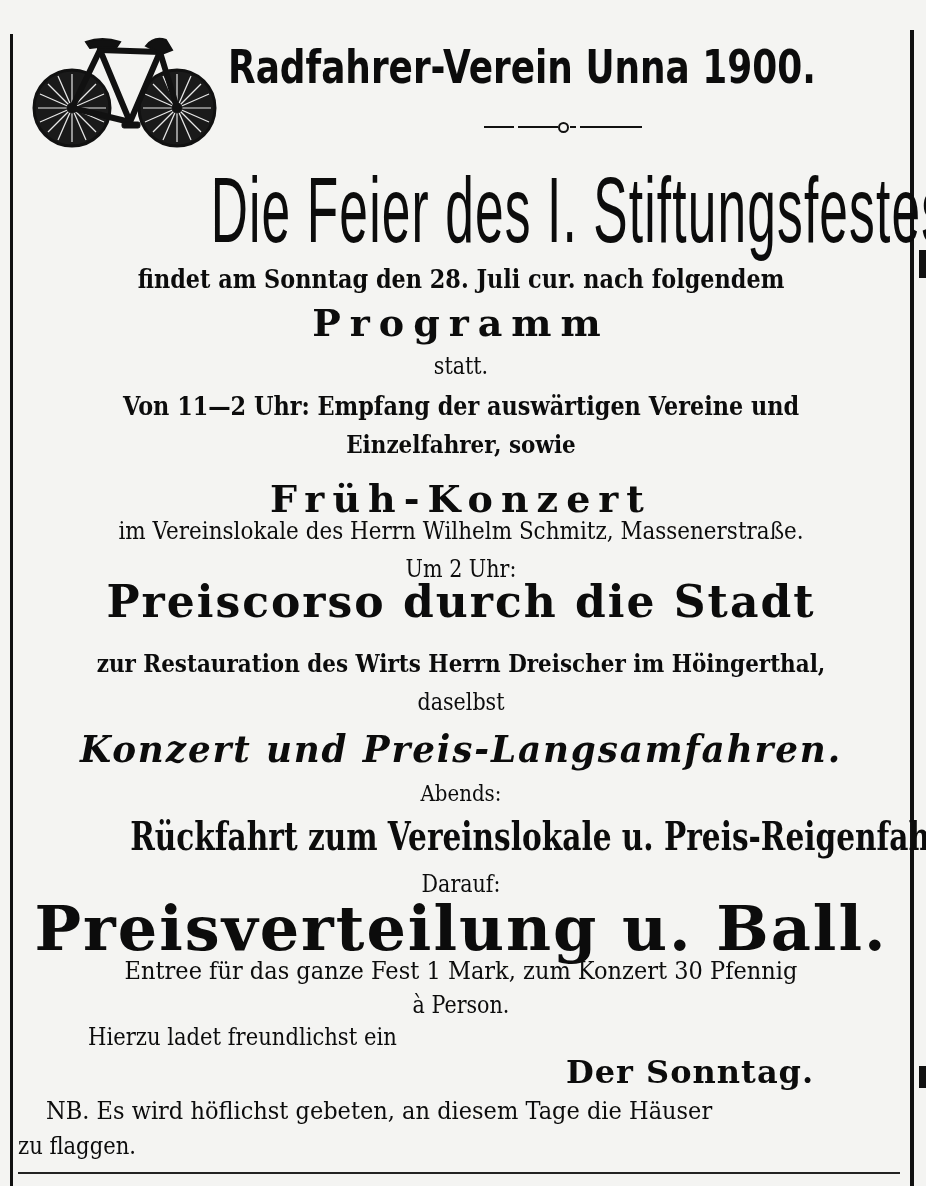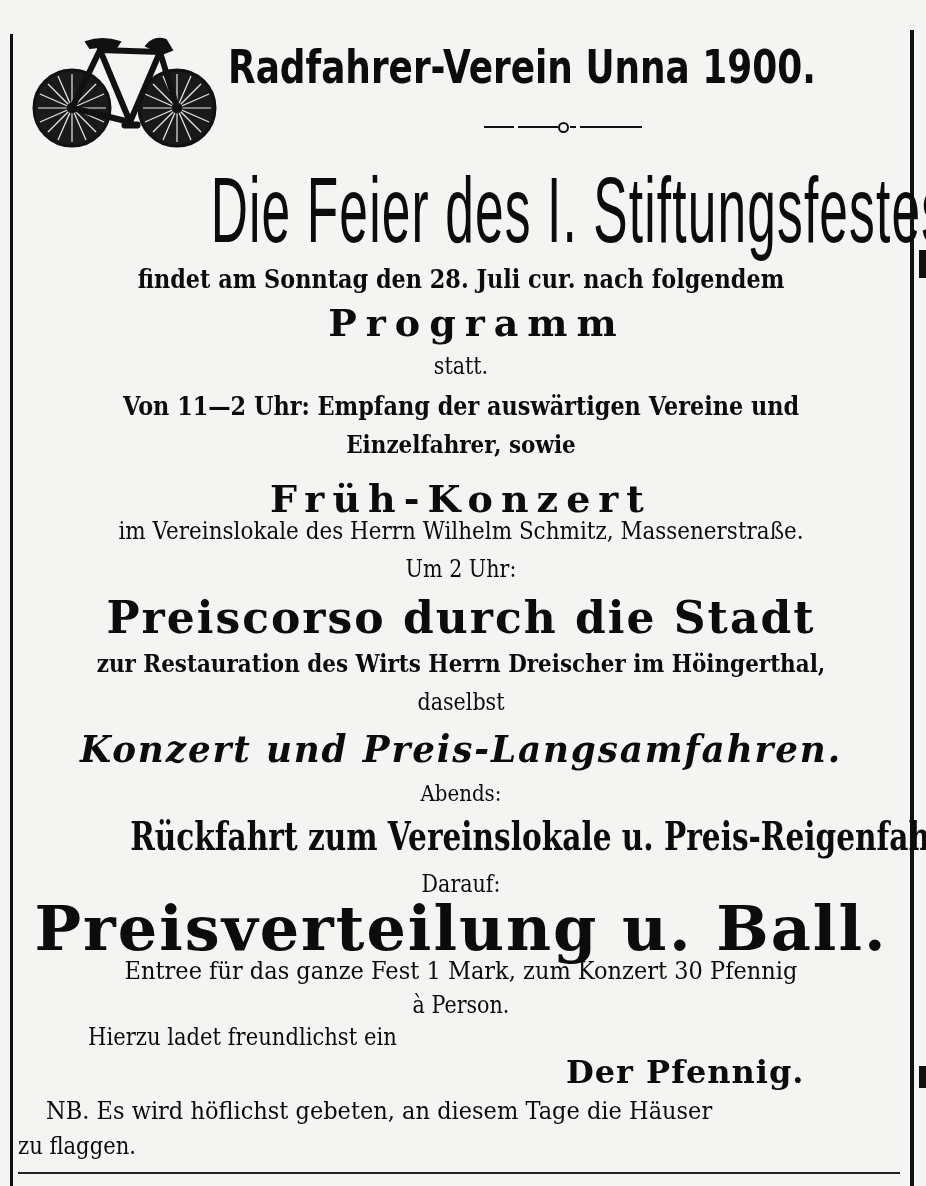--- a/index.html
+++ b/index.html
@@ -186,35 +186,35 @@
   <div class="bar" style="left:34px;width:40px;"></div>
   <div class="dot"></div>
   <div class="bar" style="left:86px;width:6px;"></div>
   <div class="bar" style="left:96px;width:62px;"></div>
 </div>
 
 <div class="line headline">Die Feier des I. Stiftungsfestes</div>
 
 <div class="line fraktur-sm condensed" style="top:266px;font-size:26px;">findet am Sonntag den 28. Juli cur. nach folgendem</div>
 
-<div class="line wide-bold" style="top:304px;font-size:38px;letter-spacing:9px;margin-left:16px;">Programm</div>
+<div class="line wide-bold" style="top:304px;font-size:38px;letter-spacing:9px;">Programm</div>
 
 <div class="line regular-sm condensed" style="top:354px;font-size:24px;">statt.</div>
 
 <div class="line fraktur-sm condensed" style="top:393px;font-size:26px;">Von 11—2 Uhr: Empfang der auswärtigen Vereine und</div>
 
 <div class="line fraktur-sm condensed" style="top:432px;font-size:25px;">Einzelfahrer, sowie</div>
 
 <div class="line wide-bold" style="top:480px;font-size:38px;letter-spacing:8px;">Früh-Konzert</div>
 
 <div class="line regular-sm condensed" style="top:518px;font-size:25px;">im Vereinslokale des Herrn Wilhelm Schmitz, Massenerstraße.</div>
 
 <div class="line regular-sm condensed" style="top:557px;font-size:24px;">Um 2 Uhr:</div>
 
-<div class="line heavy" style="top:596px;font-size:44px;letter-spacing:2px;">Preiscorso durch die Stadt</div>
+<div class="line heavy" style="top:580px;font-size:44px;letter-spacing:2px;">Preiscorso durch die Stadt</div>
 
 <div class="line fraktur-sm condensed" style="top:651px;font-size:25px;">zur Restauration des Wirts Herrn Dreischer im Höingerthal,</div>
 
 <div class="line regular-sm condensed" style="top:690px;font-size:24px;">daselbst</div>
 
 <div class="line italic-bold" style="top:730px;font-size:38px;letter-spacing:2px;transform:scaleX(0.94);transform-origin:center top;">Konzert und Preis-Langsamfahren.</div>
 
 <div class="line regular-sm condensed" style="top:782px;font-size:23px;">Abends:</div>
 
 <div class="line heavy condensed" style="top:816px;font-size:40px;transform:scaleX(0.74);">Rückfahrt zum Vereinslokale u. Preis-Reigenfahren.</div>
@@ -222,19 +222,19 @@
 <div class="line regular-sm condensed" style="top:872px;font-size:24px;">Darauf:</div>
 
 <div class="line heavy" style="top:898px;font-size:62px;letter-spacing:2px;">Preisverteilung u. Ball.</div>
 
 <div class="line regular-sm condensed" style="top:958px;font-size:25px;transform:scaleX(0.9);">Entree für das ganze Fest 1 Mark, zum Konzert 30 Pfennig</div>
 
 <div class="line regular-sm condensed" style="top:993px;font-size:24px;">à Person.</div>
 
 <div class="line regular-sm" style="top:1025px;left:88px;width:500px;text-align:left;font-size:24px;transform:scaleX(0.88);transform-origin:left top;">Hierzu ladet freundlichst ein</div>
 
-<div class="line heavy" style="top:1056px;left:566px;width:320px;text-align:left;font-size:32px;letter-spacing:1px;">Der Pfennig.</div>
+<div class="line heavy" style="top:1056px;left:566px;width:320px;text-align:left;font-size:32px;letter-spacing:1px;">Der Sonntag.</div>
 
 <div class="line regular-sm" style="top:1098px;left:46px;width:860px;text-align:left;font-size:25px;transform:scaleX(0.9);transform-origin:left top;">NB.  Es wird höflichst gebeten, an diesem Tage die Häuser</div>
 
 <div class="line regular-sm" style="top:1134px;left:18px;width:300px;text-align:left;font-size:24px;transform:scaleX(0.88);transform-origin:left top;">zu flaggen.</div>
 
 <div class="bottom-rule"></div>
 
 </body></html>

